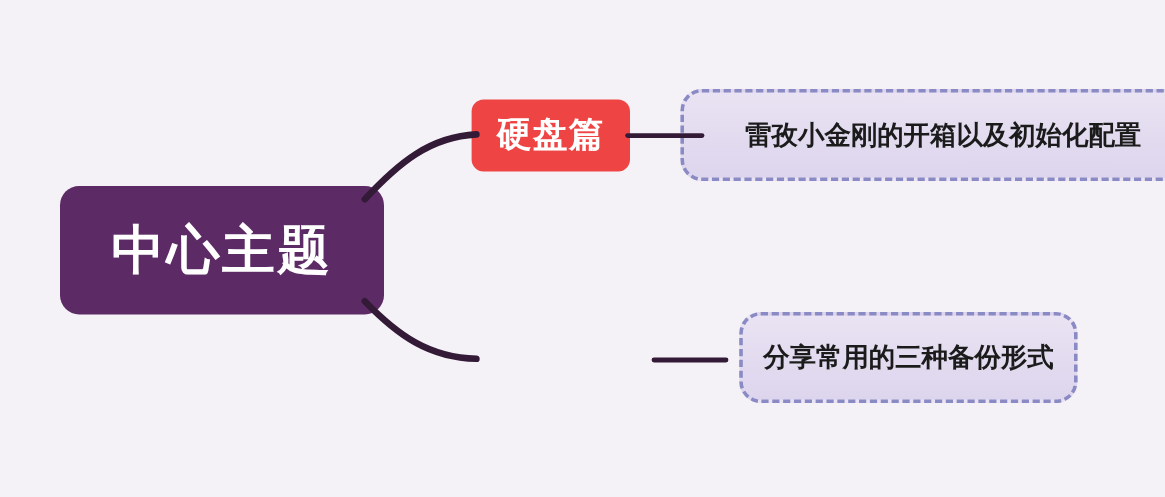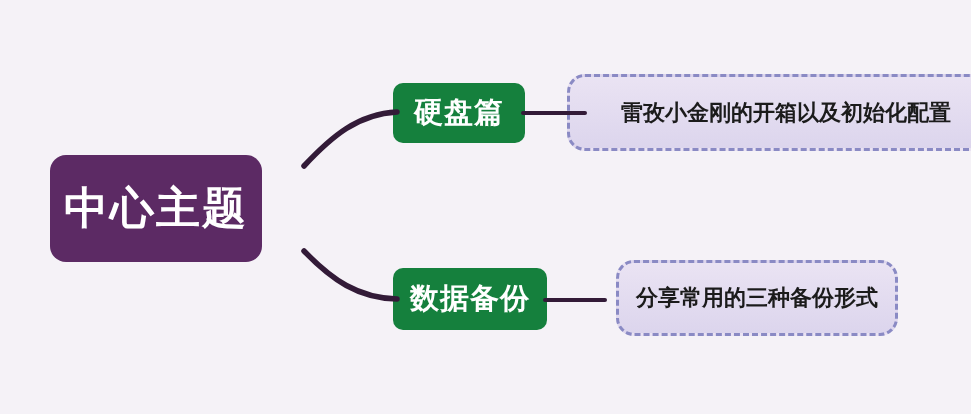--- a/index.html
+++ b/index.html
@@ -22,30 +22,30 @@
     justify-content: center;
     font-weight: bold;
     box-sizing: border-box;
     text-align: center;
     z-index: 1;
     white-space: nowrap;
   }
   .root {
     left: 50px;
     top: 155px;
-    width: 212px;
+    width: 270px;
     height: 107px;
     background: #5c2a64;
     border-radius: 16px;
     color: #ffffff;
     font-size: 44px;
     letter-spacing: 2px;
   }
   .topic {
-    background: #15803d;
+    background: #ef4444;
     border-radius: 10px;
     color: #ffffff;
     font-size: 29px;
     letter-spacing: 1px;
   }
   .topic1 { left: 393px; top: 83px;  width: 132px; height: 60px; }
   .topic2 { left: 393px; top: 268px; width: 154px; height: 62px; }
   .detail {
     background: linear-gradient(180deg, #eae3f3, #dcd5ed);
     border: 3px dashed #8a8ac4;
@@ -84,23 +84,20 @@
   </div>
 
   <div class="node topic topic1">
     <span>硬盘篇</span>
   </div>
 
   <div class="node detail detail1">
     <span>雷孜小金刚的开箱以及初始化配置</span>
   </div>
 
-  <div class="node topic topic2">
-    <span>数据备份</span>
-  </div>
 
   <div class="node detail detail2">
     <span>分享常用的三种备份形式</span>
   </div>
 
   <svg class="connectors" viewBox="0 0 971 414" xmlns="http://www.w3.org/2000/svg">
     <path d="M 304 166 C 332 136 358 114 397 112"></path>
     <path class="thin" d="M 523 113 L 585 113"></path>
     <path d="M 304 251 C 332 280 358 298 397 299"></path>
     <path class="thin" d="M 545 300 L 605 300"></path>

